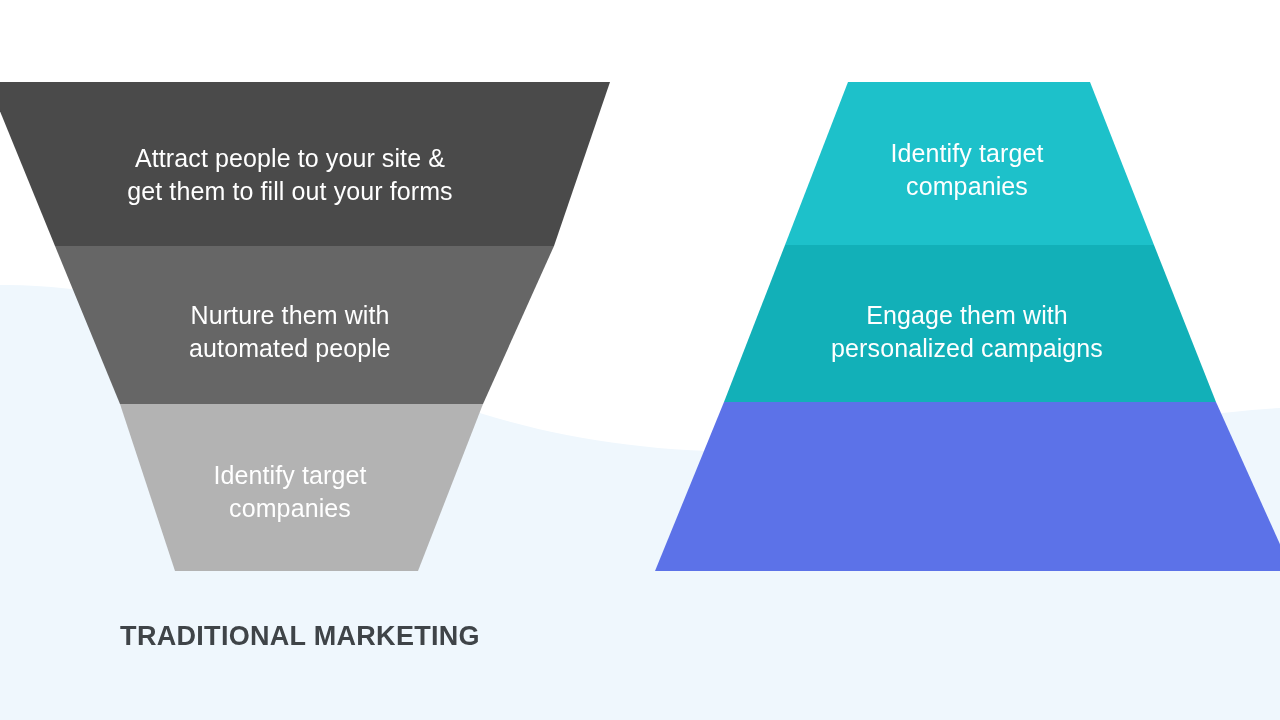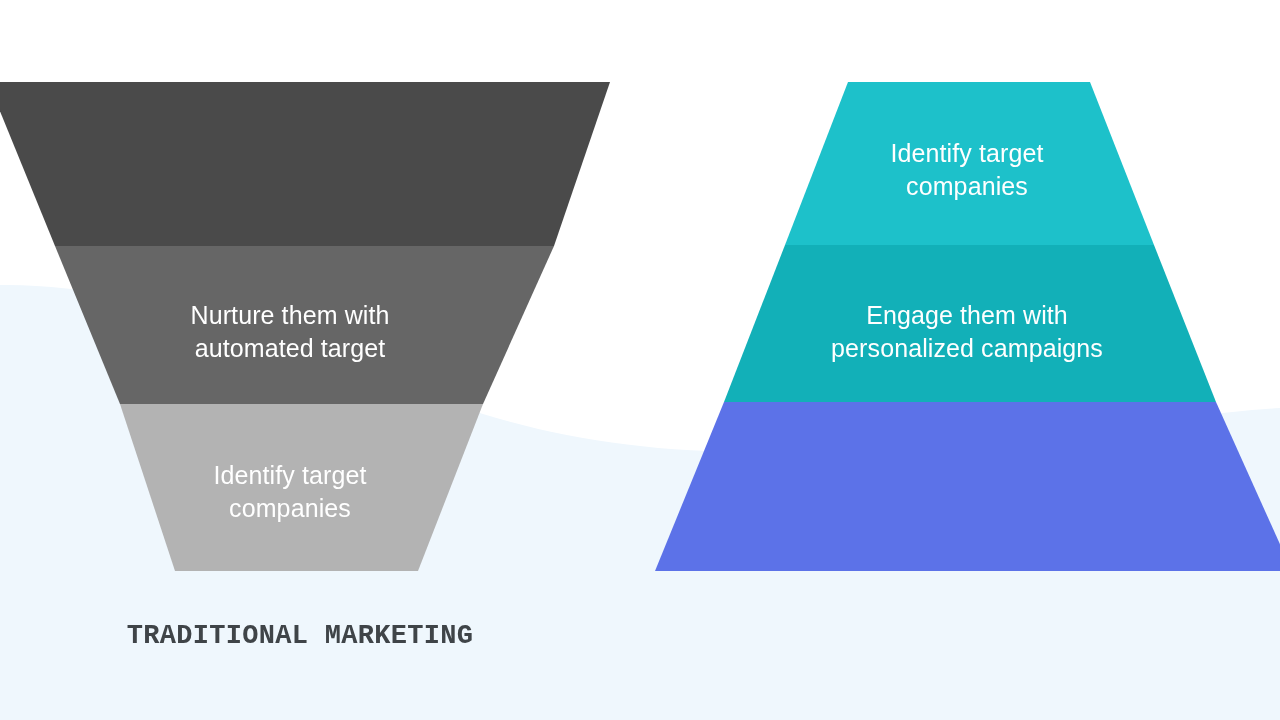--- a/index.html
+++ b/index.html
@@ -102,31 +102,33 @@
 
     <g>
       <polygon id="rp-seg-0" points="848,82 1090,82 1154,245 785,245" fill="#1dc1ca"></polygon>
       <polygon id="rp-seg-1" points="785,245 1154,245 1216,402 724,402" fill="#12b0b8"></polygon>
       <polygon id="rp-seg-2" points="724,402 1216,402 1292,571 655,571" fill="#5c72e8"></polygon>
     </g>
   </svg>
 
   <div id="text-layer">
 
+    <div class="seg-text" id="lf-text-0" style="color: rgb(255, 255, 255);">Attract people to your site &amp;
+get them to fill out your forms</div>
 
     <div class="seg-text" id="lf-text-1" style="color: rgb(255, 255, 255);">Nurture them with
-automated target</div>
+automated people</div>
 
     <div class="seg-text" id="lf-text-2" style="color: rgb(255, 255, 255);">Identify target
 companies</div>
 
     <div class="seg-text" id="rp-text-0" style="color: rgb(255, 255, 255);">Identify target
 companies</div>
 
     <div class="seg-text" id="rp-text-1" style="color: rgb(255, 255, 255);">Engage them with
 personalized campaigns</div>
 
 
-    <div class="caption" id="caption-left" style="color: rgb(63, 68, 72); font-family: Liberation Mono, monospace;">TRADITIONAL MARKETING</div>
+    <div class="caption" id="caption-left" style="color: rgb(63, 68, 72);">TRADITIONAL MARKETING</div>
 
   </div>
 
 </div>
 
 </body></html>

